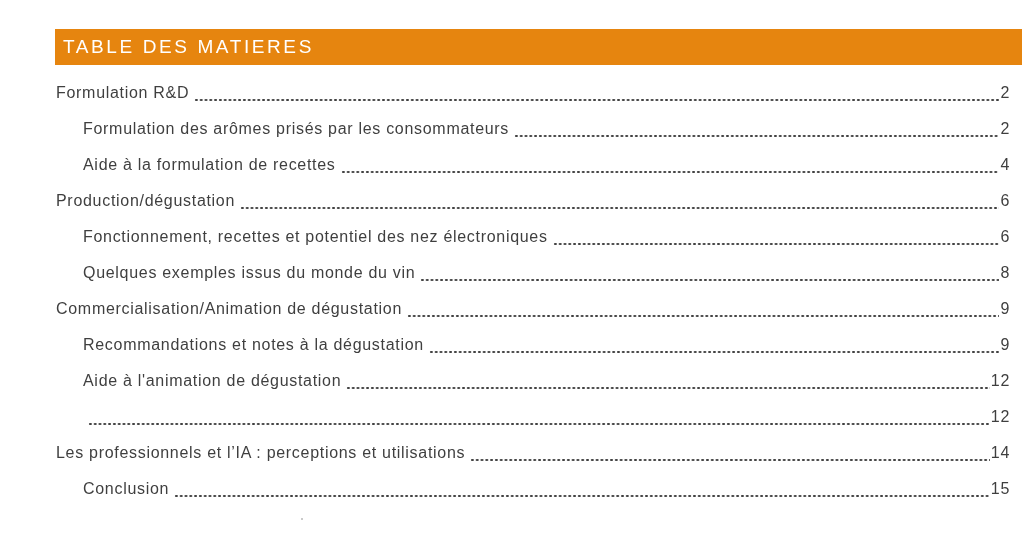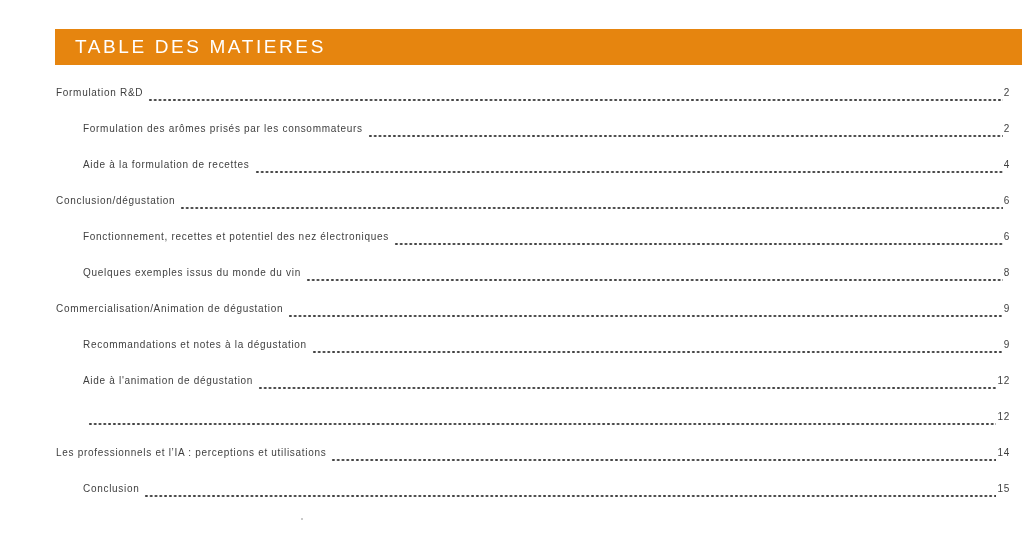--- a/index.html
+++ b/index.html
@@ -16,41 +16,41 @@
   .title-bar {
     position: absolute;
     left: 55px;
     right: 0;
     top: 29px;
     height: 36px;
     background: #e6850f;
     display: flex;
     align-items: center;
     box-sizing: border-box;
-    padding-left: 20px;
+    padding-left: 8px;
   }
   .title-bar .title-text {
     color: #ffffff;
     font-size: 19px;
     font-weight: 400;
     letter-spacing: 2.6px;
     white-space: nowrap;
   }
   .toc {
     position: absolute;
     left: 56px;
     right: 12px;
     top: 78px;
   }
   .toc-row {
     display: flex;
     align-items: flex-end;
     line-height: 29px;
     margin-bottom: 7px;
-    font-size: 10px;
+    font-size: 16px;
     letter-spacing: 0.7px;
     cursor: default;
   }
   .toc-row.level-2 { padding-left: 27px; }
   .toc-label {
     flex: 0 1 auto;
     max-width: 690px;
     white-space: normal;
   }
   .toc-leader {
@@ -96,21 +96,21 @@
     <span class="toc-label">Formulation des arômes prisés par les consommateurs</span>
     <span class="toc-leader"></span>
     <span class="toc-page">2</span>
   </div>
       <div class="toc-row level-2">
     <span class="toc-label">Aide à la formulation de recettes</span>
     <span class="toc-leader"></span>
     <span class="toc-page">4</span>
   </div>
       <div class="toc-row level-1">
-    <span class="toc-label">Conclusion/dégustation</span>
+    <span class="toc-label">Production/dégustation</span>
     <span class="toc-leader"></span>
     <span class="toc-page">6</span>
   </div>
       <div class="toc-row level-2">
     <span class="toc-label">Fonctionnement, recettes et potentiel des nez électroniques</span>
     <span class="toc-leader"></span>
     <span class="toc-page">6</span>
   </div>
       <div class="toc-row level-2">
     <span class="toc-label">Quelques exemples issus du monde du vin</span>

